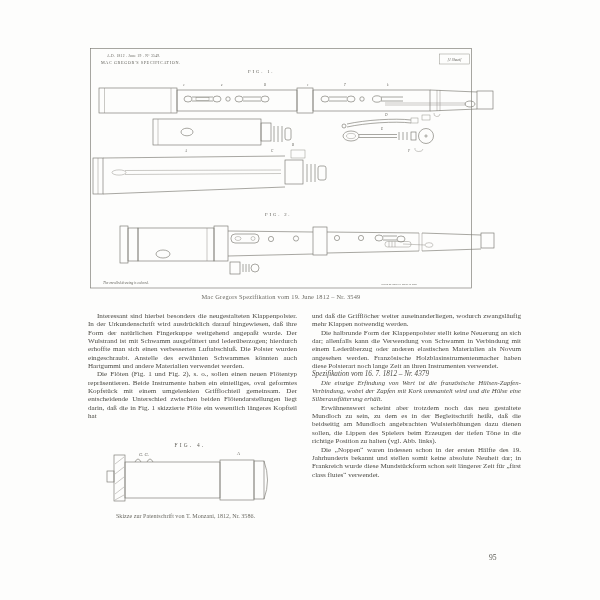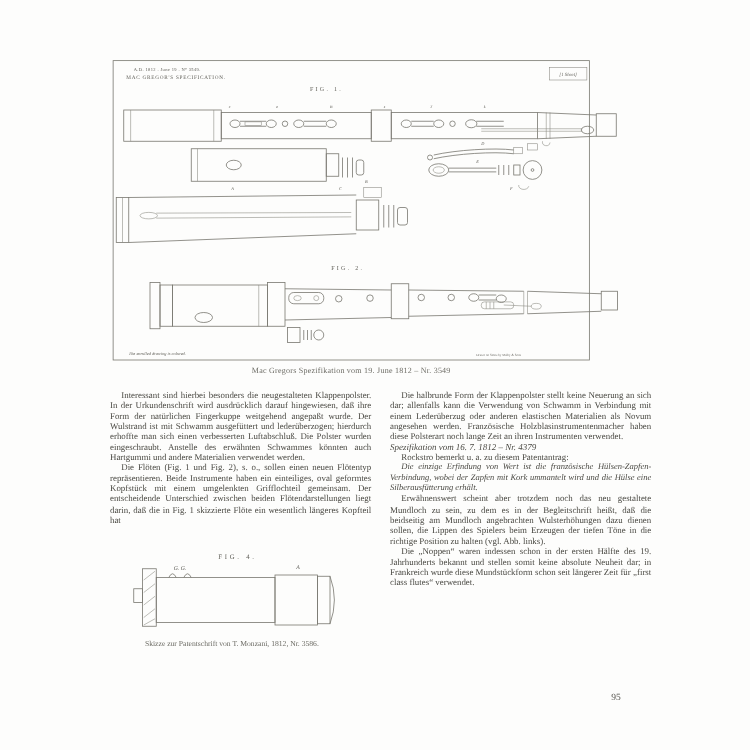--- a/index.html
+++ b/index.html
@@ -227,23 +227,23 @@
             <rect class="ln" x="118" y="22" width="34" height="40"></rect>
             <rect class="ln" x="152" y="23" width="10" height="38"></rect>
             <path class="ln" d="M162,23 q7,19 0,38"></path>
           </g>
         </svg>
         <div class="fig4-caption">Skizze zur Patentschrift von T. Monzani, 1812, Nr. 3586.</div>
       </div>
     </div>
 
     <div class="col">
+      <p class="noindent">und daß die Grifflöcher weiter auseinanderliegen, wodurch zwangsläufig mehr Klappen notwendig werden.</p>
       <p>Die halbrunde Form der Klappenpolster stellt keine Neuerung an sich dar; allenfalls kann die Verwendung von Schwamm in Verbindung mit einem Lederüberzug oder anderen elastischen Materialien als Novum angesehen werden. Französische Holzblasinstrumentenmacher haben diese Polsterart noch lange Zeit an ihren Instrumenten verwendet.</p>
       <p class="noindent subheading">Spezifikation vom 16. 7. 1812 – Nr. 4379</p>
-      <p class="rockstro">Rockstro bemerkt u. a. zu diesem Patentantrag:</p>
       <p class="quote">Die einzige Erfindung von Wert ist die französische Hülsen-Zapfen-Verbindung, wobei der Zapfen mit Kork ummantelt wird und die Hülse eine Silberausfütterung erhält.</p>
       <p class="after-quote">Erwähnenswert scheint aber trotzdem noch das neu gestaltete Mundloch zu sein, zu dem es in der Begleitschrift heißt, daß die beidseitig am Mundloch angebrachten Wulsterhöhungen dazu dienen sollen, die Lippen des Spielers beim Erzeugen der tiefen Töne in die richtige Position zu halten (vgl. Abb. links).</p>
       <p>Die „Noppen“ waren indessen schon in der ersten Hälfte des 19. Jahrhunderts bekannt und stellen somit keine absolute Neuheit dar; in Frankreich wurde diese Mundstückform schon seit längerer Zeit für „first class flutes“ verwendet.</p>
     </div>
   </div>
 
   <div class="page-number">95</div>
 
 </div>
 

